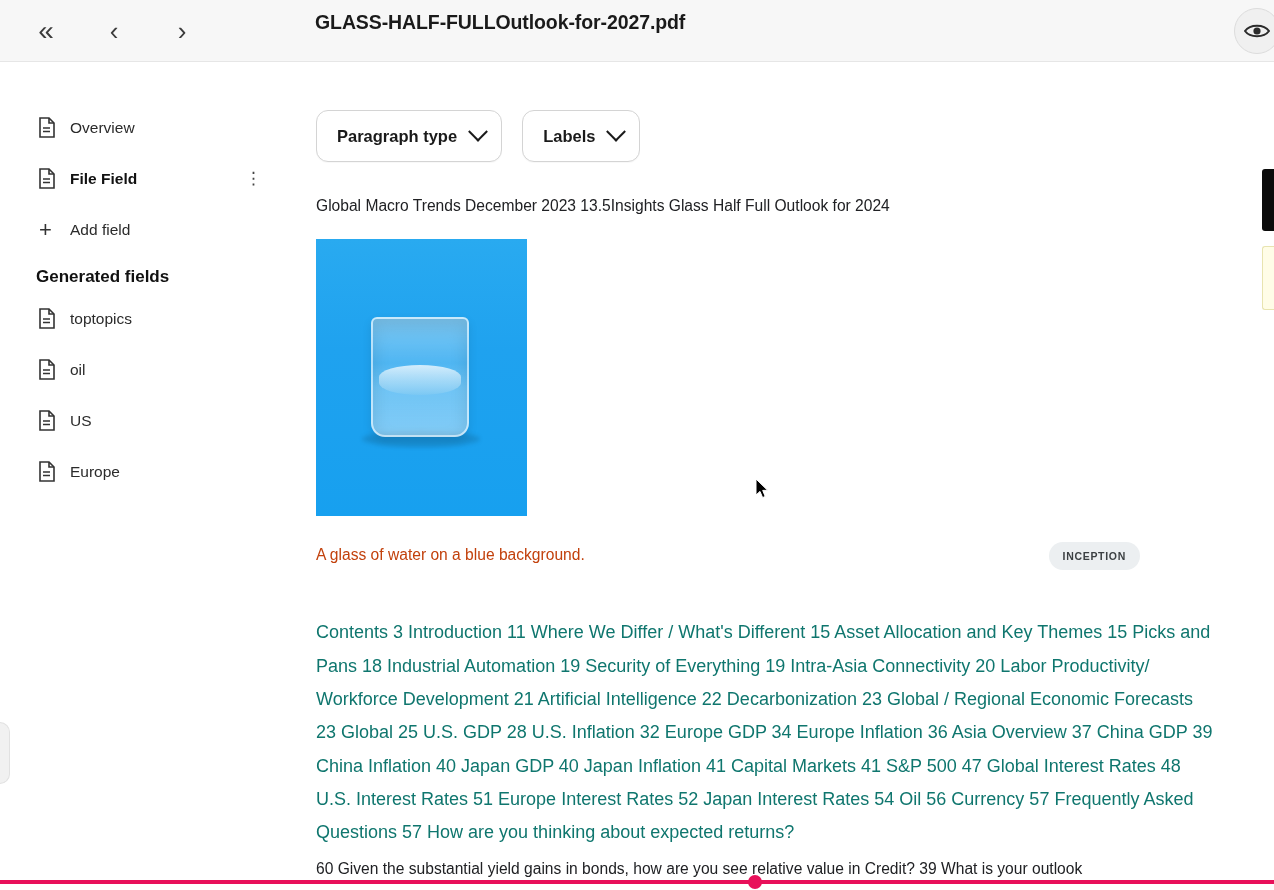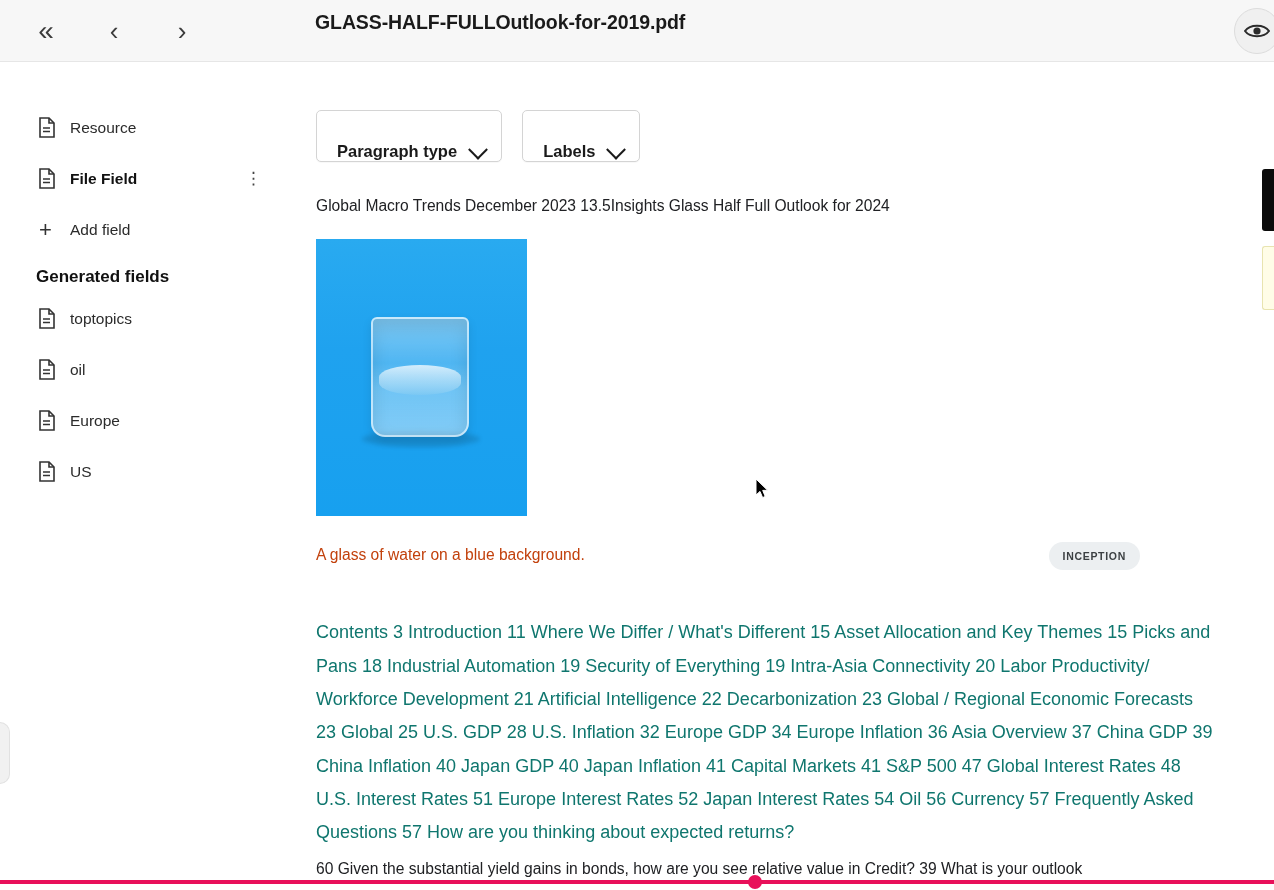--- a/index.html
+++ b/index.html
@@ -128,24 +128,24 @@
     overflow: hidden;
   }
   .filters {
     display: flex;
     gap: 20px;
     padding: 48px 0 0 16px;
   }
   .select-box {
     height: 52px;
     border: 1px solid #d4d4d4;
-    border-radius: 5px;
+    border-radius: 12px;
     background: #fff;
     display: flex;
-    align-items: flex-end;
+    align-items: center;
     gap: 14px;
     padding: 0 16px 0 20px;
     font-size: 16.5px;
     font-weight: bold;
     color: #1a1a1a;
     cursor: pointer;
     box-shadow: 0 1px 1px rgba(0,0,0,0.03);
   }
   .chev {
     display: inline-block;
@@ -286,21 +286,21 @@
 </style>
 </head>
 <body>
 
 <div class="app">
 
   <div class="topbar">
     <div class="nav-btn dbl nav-collapse">«</div>
     <div class="nav-btn nav-back">‹</div>
     <div class="nav-btn nav-fwd">›</div>
-    <div class="doc-title">GLASS-HALF-FULLOutlook-for-2019.pdf</div>
+    <div class="doc-title">GLASS-HALF-FULLOutlook-for-2027.pdf</div>
     <div class="eye-wrap">
       <div class="eye-circle">
         <svg width="26" height="18" viewBox="0 0 26 18">
           <path d="M1 9 C6 2, 20 2, 25 9 C20 16, 6 16, 1 9 Z" fill="none" stroke="#2b2b2b" stroke-width="2"></path>
           <circle cx="13" cy="9" r="3.6" fill="#2b2b2b"></circle>
         </svg>
       </div>
     </div>
   </div>
 
@@ -308,21 +308,21 @@
     <div class="top-list">
 
       <div class="side-item">
         <span class="ico">
           <svg width="17" height="21" viewBox="0 0 17 21">
               <path d="M2 1 h9 l5 5 v14 h-14 z" fill="none" stroke="#333" stroke-width="1.6"></path>
               <path d="M11 1 v5 h5" fill="none" stroke="#333" stroke-width="1.6"></path>
               <path d="M5 11 h7 M5 14.5 h7" stroke="#333" stroke-width="1.3"></path>
             </svg>
         </span>
-        <span class="lbl">Resource</span>
+        <span class="lbl">Overview</span>
       </div>
 
       <div class="side-item bold">
         <span class="ico">
           <svg width="17" height="21" viewBox="0 0 17 21">
               <path d="M2 1 h9 l5 5 v14 h-14 z" fill="none" stroke="#333" stroke-width="1.6"></path>
               <path d="M11 1 v5 h5" fill="none" stroke="#333" stroke-width="1.6"></path>
               <path d="M5 11 h7 M5 14.5 h7" stroke="#333" stroke-width="1.3"></path>
             </svg>
         </span>
@@ -362,31 +362,31 @@
         <span class="lbl">oil</span>
       </div>
       <div class="side-item">
         <span class="ico">
           <svg width="17" height="21" viewBox="0 0 17 21">
               <path d="M2 1 h9 l5 5 v14 h-14 z" fill="none" stroke="#333" stroke-width="1.6"></path>
               <path d="M11 1 v5 h5" fill="none" stroke="#333" stroke-width="1.6"></path>
               <path d="M5 11 h7 M5 14.5 h7" stroke="#333" stroke-width="1.3"></path>
             </svg>
         </span>
+        <span class="lbl">US</span>
+      </div>
+      <div class="side-item">
+        <span class="ico">
+          <svg width="17" height="21" viewBox="0 0 17 21">
+              <path d="M2 1 h9 l5 5 v14 h-14 z" fill="none" stroke="#333" stroke-width="1.6"></path>
+              <path d="M11 1 v5 h5" fill="none" stroke="#333" stroke-width="1.6"></path>
+              <path d="M5 11 h7 M5 14.5 h7" stroke="#333" stroke-width="1.3"></path>
+            </svg>
+        </span>
         <span class="lbl">Europe</span>
-      </div>
-      <div class="side-item">
-        <span class="ico">
-          <svg width="17" height="21" viewBox="0 0 17 21">
-              <path d="M2 1 h9 l5 5 v14 h-14 z" fill="none" stroke="#333" stroke-width="1.6"></path>
-              <path d="M11 1 v5 h5" fill="none" stroke="#333" stroke-width="1.6"></path>
-              <path d="M5 11 h7 M5 14.5 h7" stroke="#333" stroke-width="1.3"></path>
-            </svg>
-        </span>
-        <span class="lbl">US</span>
       </div>
     </div>
   </div>
 
   <div class="main">
 
     <div class="filters">
       <div class="select-box">
         <span>Paragraph type</span>
         <span class="chev"></span>

